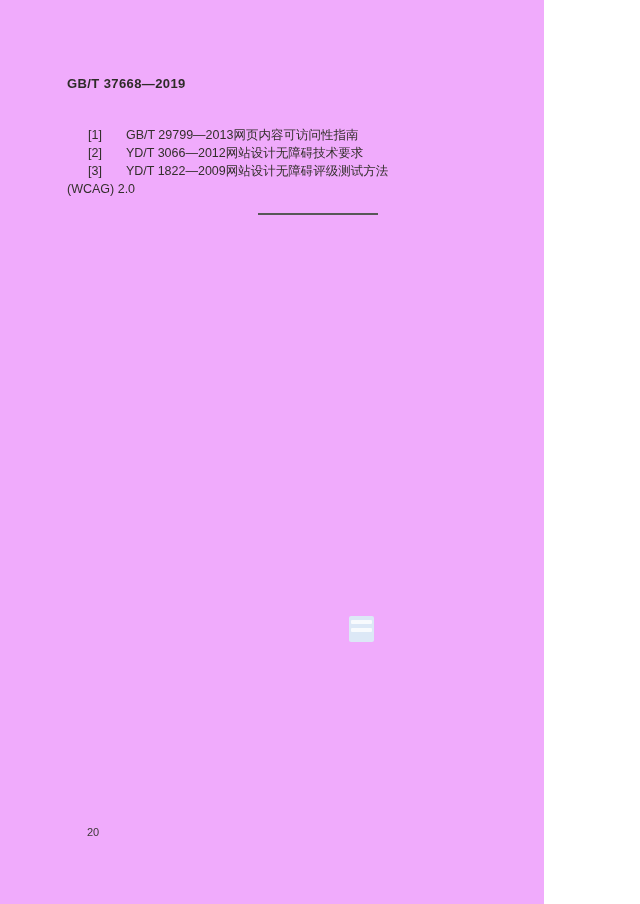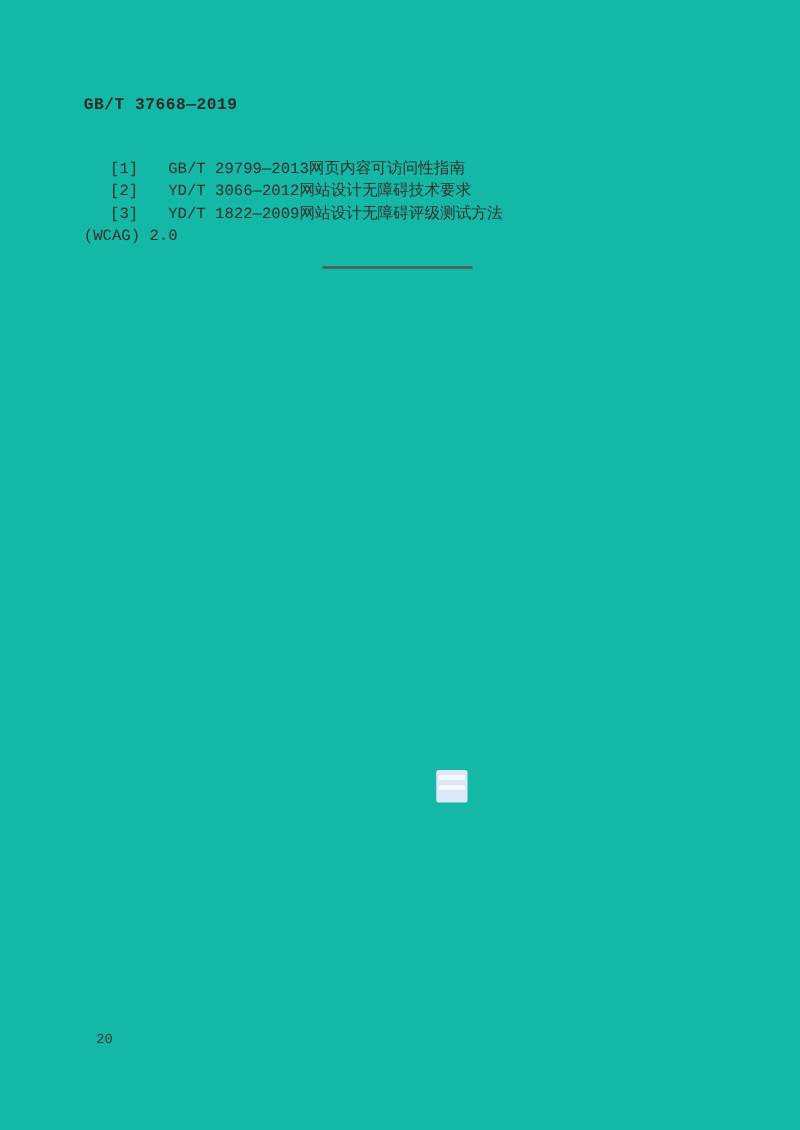--- a/index.html
+++ b/index.html
@@ -2,24 +2,24 @@
 <html><head>
 <meta charset="utf-8">
 <style>
   html, body {
     margin: 0;
     padding: 0;
     background: #ffffff;
   }
   .page {
     position: relative;
-    width: 640px;
+    width: 544px;
     height: 904px;
-    background: #14b8a6;
-    font-family: Liberation Mono, monospace;
+    background: #f0abfc;
+    font-family: Liberation Sans, sans-serif;
     color: #332f2b;
     overflow: hidden;
   }
   .doc-code {
     position: absolute;
     left: 67px;
     top: 76px;
     font-size: 13px;
     font-weight: bold;
     letter-spacing: 0.4px;
@@ -78,21 +78,21 @@
   }
   .wm-stripe {
     display: block;
     height: 4px;
     margin: 4px 2px 0 2px;
     background: rgba(255, 255, 255, 0.78);
     border-radius: 1px;
   }
   .page-number {
     position: absolute;
-    left: 77px;
+    left: 87px;
     top: 826px;
     font-size: 11px;
     color: #3b3835;
   }
 </style>
 </head>
 <body>
 
 <div class="page">
 

